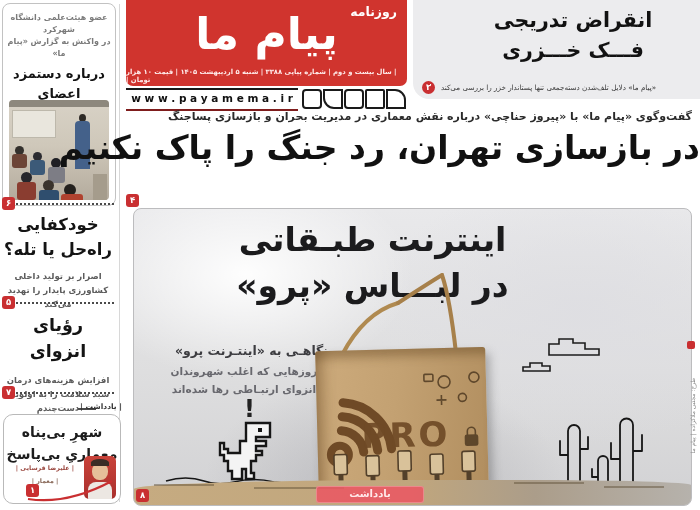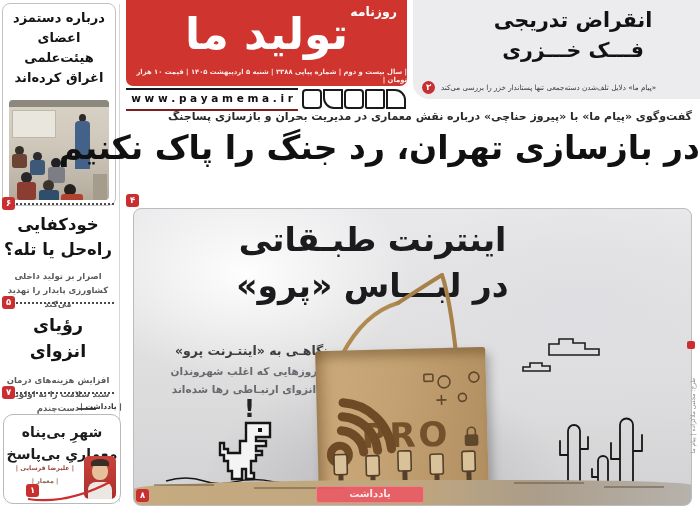--- a/index.html
+++ b/index.html
@@ -26,21 +26,21 @@
   .note-title{font-size:14px;font-weight:bold;color:#1c1c1c;text-align:center;line-height:1.55;margin-top:7px;}
   .note-meta{font-size:6.3px;font-weight:bold;color:#9c4a42;}
   .portrait{position:absolute;left:80px;top:41px;width:32px;height:43px;border-radius:5px;overflow:hidden;
             background:linear-gradient(180deg,#c9433a,#a92f2c);}
   
   .mast{position:absolute;left:126px;top:0;width:281px;height:86px;background:#d0342e;
         border-radius:0 0 7px 7px;color:#fff;overflow:hidden;}
   .mast-type{position:absolute;top:4px;right:10px;font-size:12.5px;font-weight:bold;}
   .mast-logo{position:absolute;top:8px;left:0;right:0;text-align:center;font-size:44px;
              font-weight:bold;letter-spacing:-1px;}
-  .mast-info{position:absolute;bottom:2px;left:0;right:0;text-align:right;font-size:6.8px;
+  .mast-info{position:absolute;bottom:2px;left:0;right:0;text-align:left;font-size:6.8px;
              font-weight:bold;color:#ffeceb;}
   .site-row{position:absolute;left:126px;top:88px;width:172px;height:19px;
             border-top:2px solid #1a1a1a;border-bottom:2px solid #7f1d1d;
             font-size:10.5px;font-weight:bold;color:#111;text-align:center;line-height:16px;}
   .sq{position:absolute;top:89px;width:16px;height:16px;border:2px solid #1a1a1a;background:#fff;}
   
   .graybox{position:absolute;left:413px;top:0;width:287px;height:99px;background:#ececee;
            border-radius:0 0 0 16px;}
   .graybox h1{margin:6px 0 0;font-size:20.5px;font-weight:bold;color:#121212;
               text-align:center;line-height:1.45;padding-left:33px;}
@@ -84,20 +84,24 @@
   .nh{margin:0;}
 </style>
 </head>
 <body>
 
 <div id="page">
 
   <div class="vrule" style="left:119px;top:4px;height:498px;"></div>
 
   <div class="sb-box">
+    <div style="margin-top:8px;" class="sb-kicker">
+      <span style="display:block">عضو هیئت‌علمی دانشگاه شهرکرد</span>
+      <span style="display:block">در واکنش به گزارش «پیام ما»</span>
+    </div>
     <div style="margin-top:4px;" class="sb-head1">
       <span style="display:block">درباره دستمزد</span>
       <span style="display:block">اعضای هیئت‌علمی</span>
       <span style="display:block">اغراق کرده‌اند</span>
     </div>
     <div class="photo">
       <div class="abs" style="left:0;top:0;right:0;height:7px;background:#8d887d;"></div>
       <div class="abs" style="left:3px;top:10px;width:42px;height:26px;background:#e9e6dd;border:1px solid #bdb8ab;"></div>
 
       <div class="abs" style="left:70px;top:14px;width:7px;height:8px;border-radius:50%;background:#2e2a26;"></div>
@@ -161,21 +165,21 @@
     <div class="abs note-meta" style="left:6px;top:49px;width:70px;text-align:center;">| علیرضا قرسایی |</div>
     <div class="abs note-meta" style="left:6px;top:62px;width:70px;text-align:center;color:#8a6a5a;">| معمار |</div>
     <svg class="abs" style="left:18px;top:64px;" width="95" height="24" viewBox="0 0 95 24">
       <path d="M6,20 Q45,26 90,2" stroke="#c92f31" stroke-width="2.2" fill="none"></path>
     </svg>
   </div>
   <div class="badge" style="left:26px;top:484px;">۱</div>
 
   <div class="mast">
     <div class="mast-type">روزنامه</div>
-    <div class="mast-logo">تولید ما</div>
+    <div class="mast-logo">پیام ما</div>
     <div class="mast-info">| سال بیست و دوم | شماره پیاپی ۳۳۸۸ | شنبه ۵ اردیبهشت ۱۴۰۵ | قیمت ۱۰ هزار تومان |</div>
   </div>
   <div class="site-row ltr">w w w . p a y a m e m a . i r</div>
   <div class="sq" style="left:302px;border-radius:4px;"></div>
   <div class="sq" style="left:323px;border-radius:0 0 0 11px;"></div>
   <div class="sq" style="left:344px;border-radius:4px;"></div>
   <div class="sq" style="left:365px;border-radius:2px;"></div>
   <div class="sq" style="left:386px;border-radius:0 11px 0 0;"></div>
 
   <div class="graybox">

